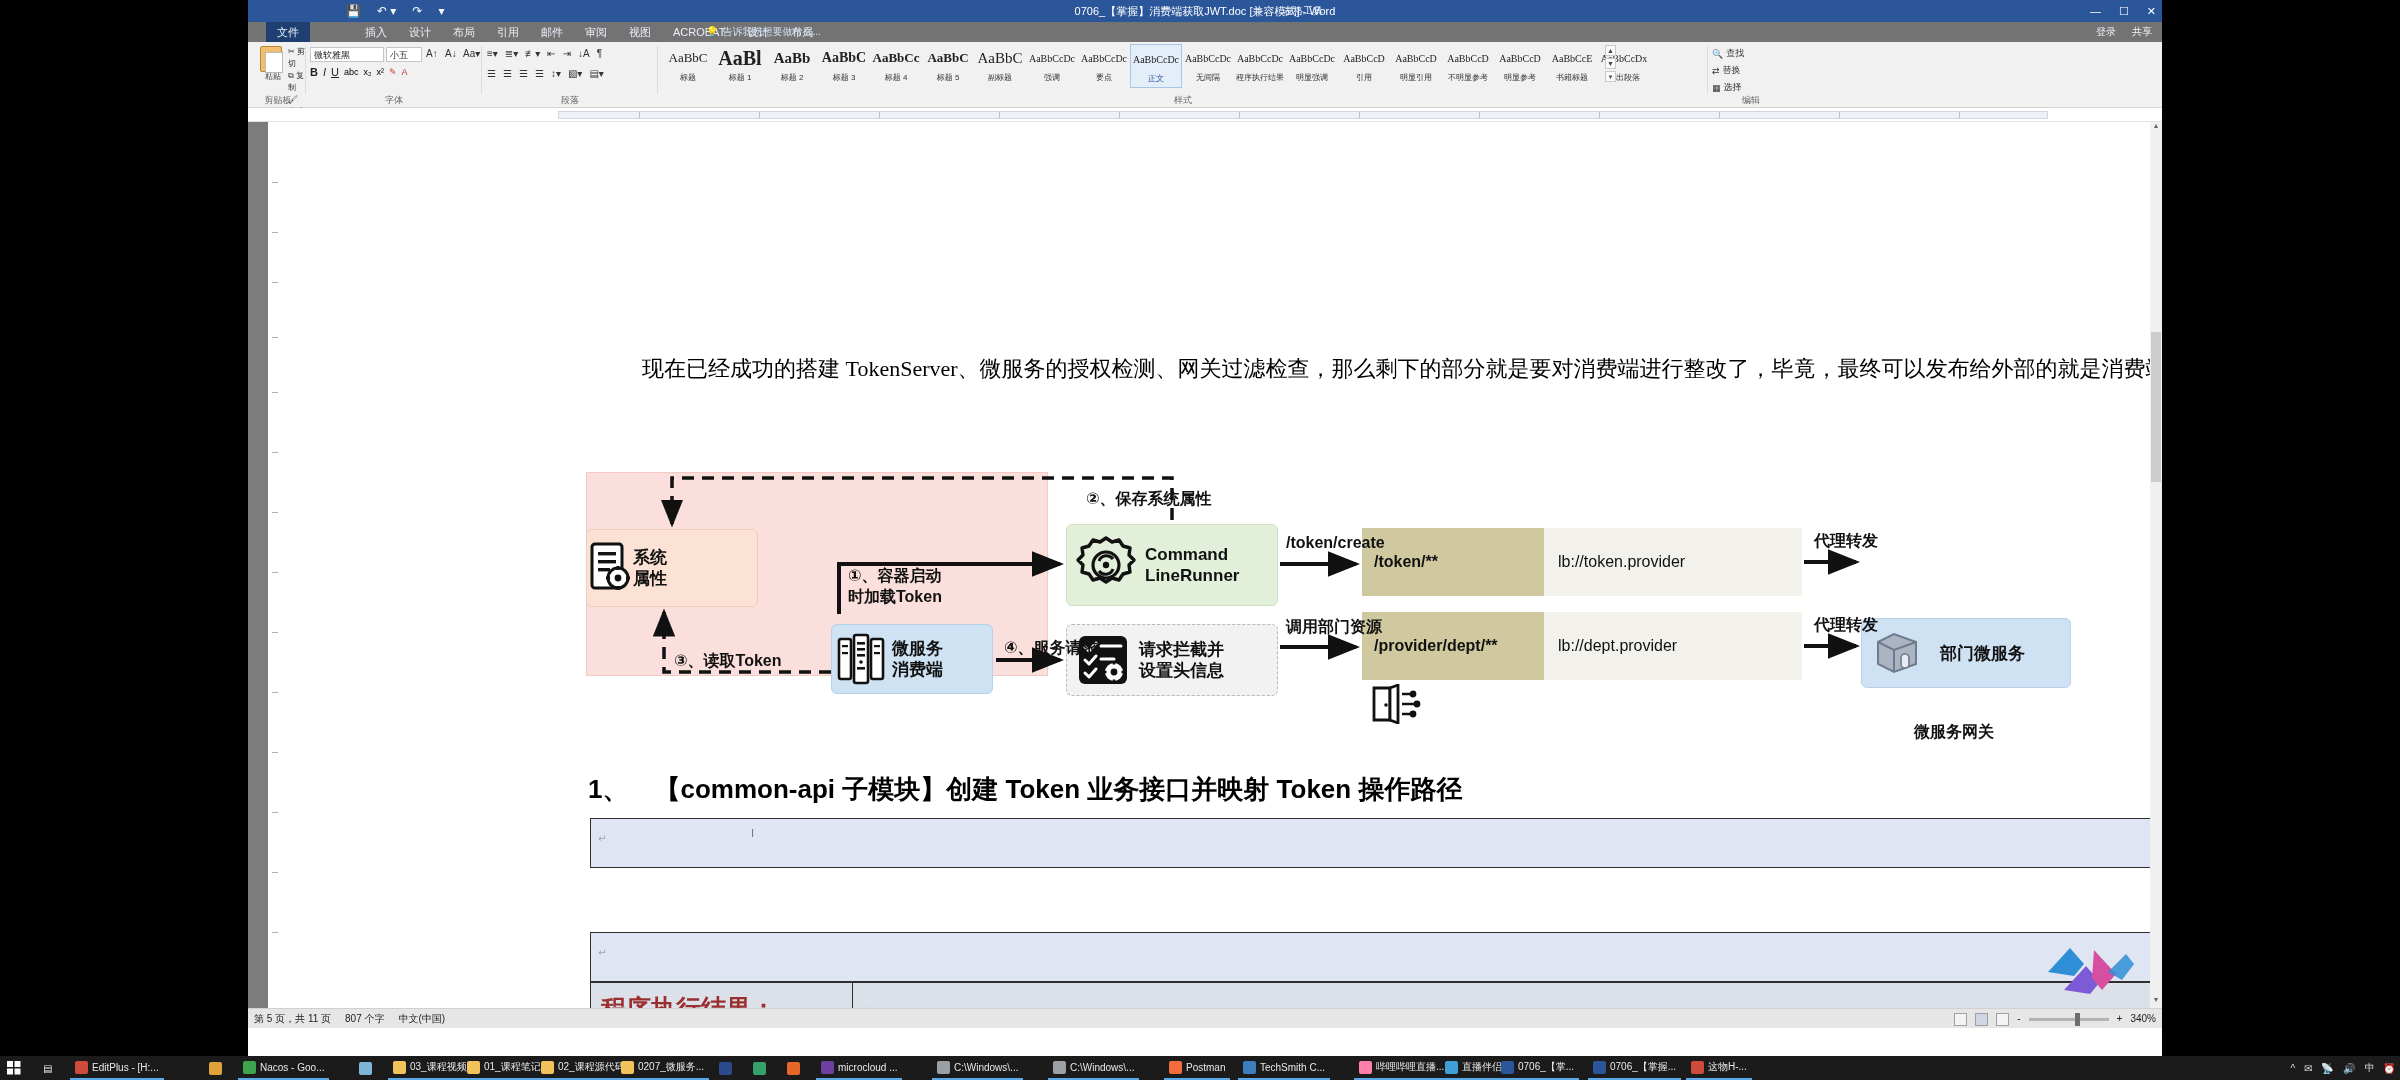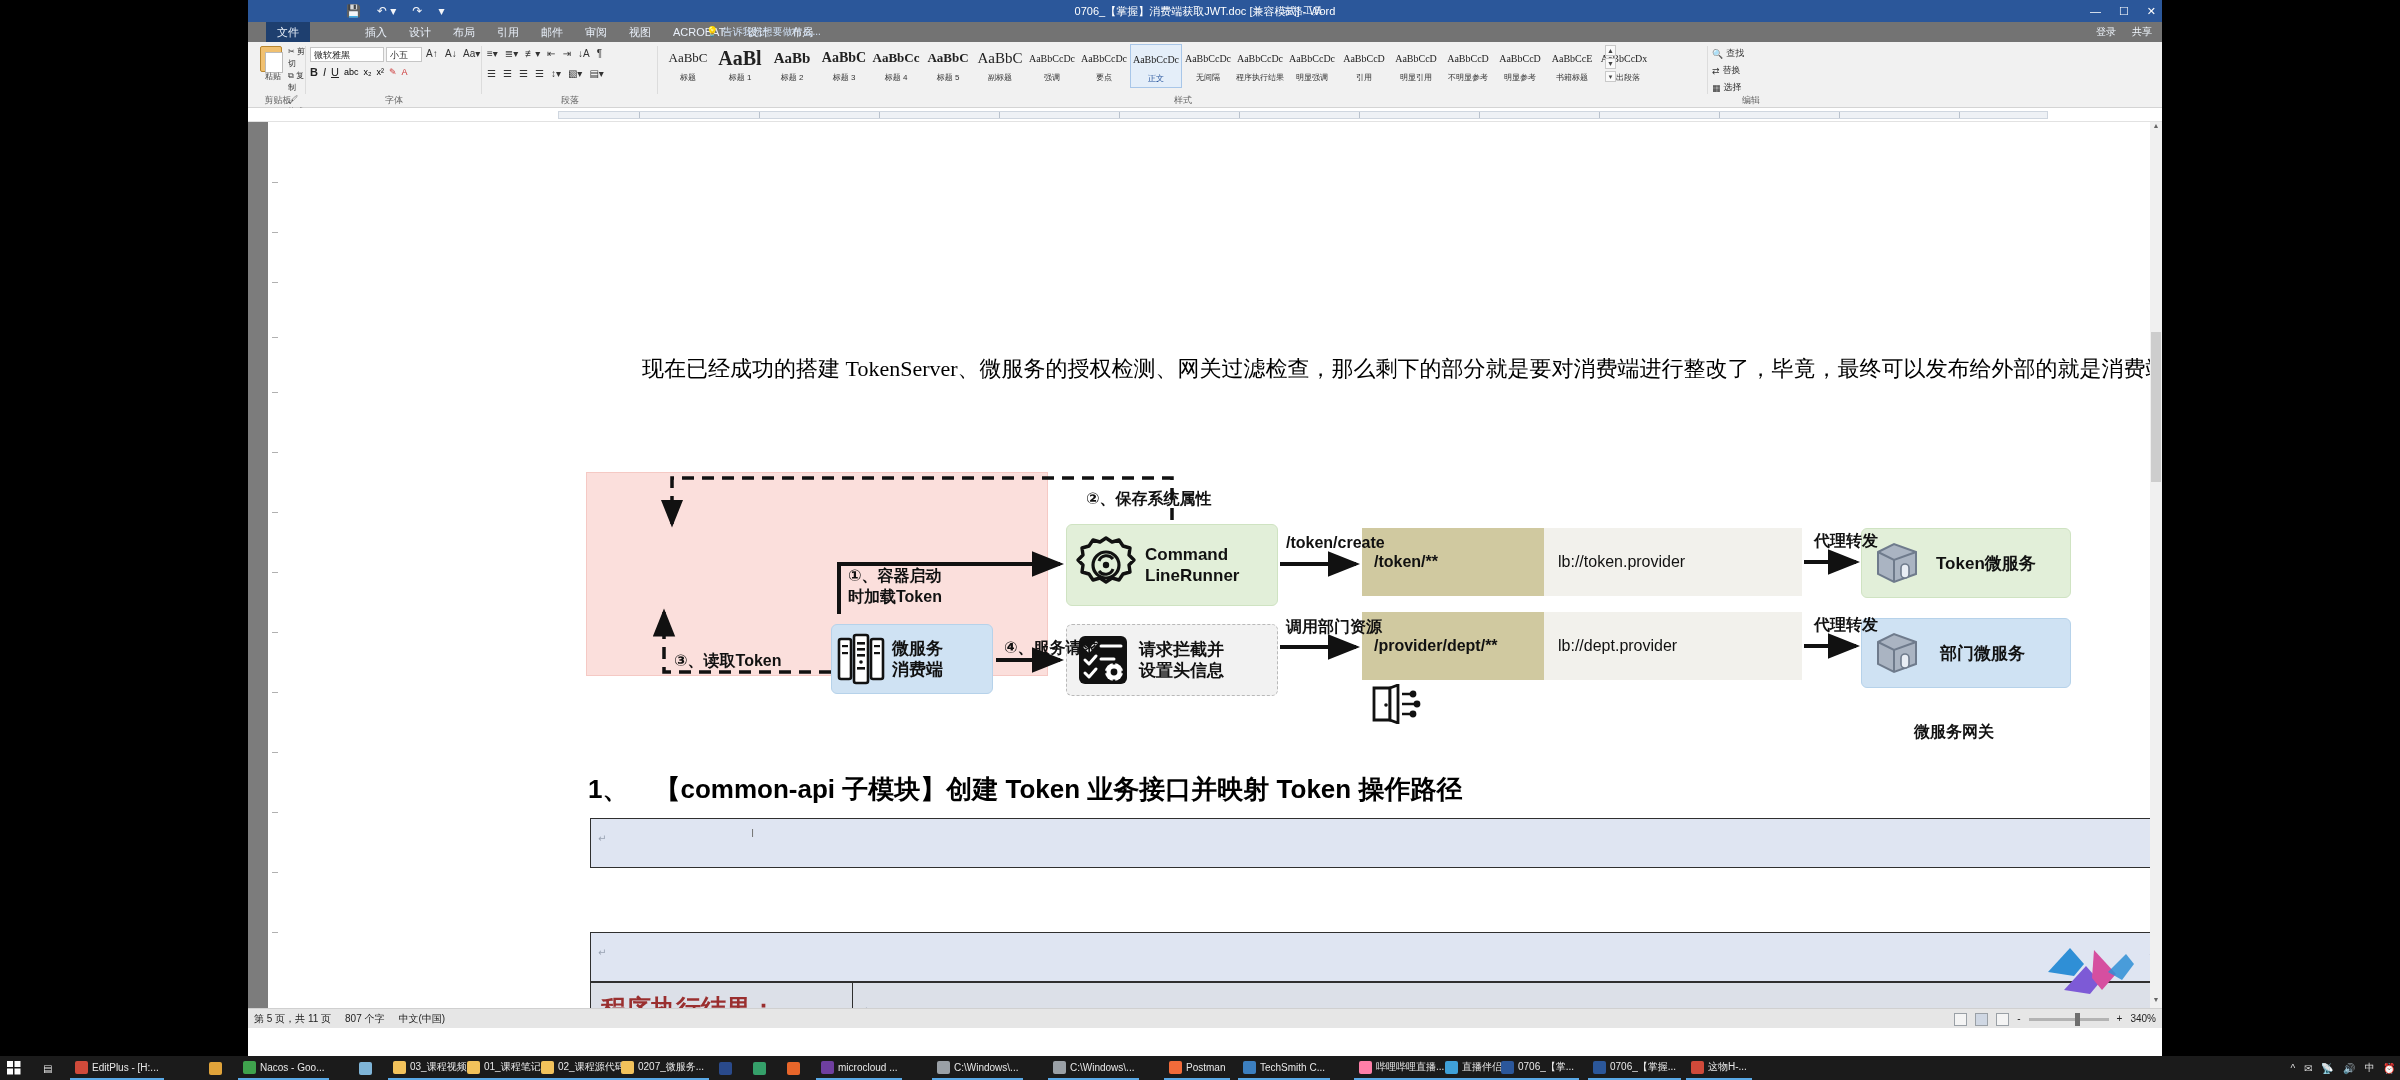--- a/index.html
+++ b/index.html
@@ -456,20 +456,37 @@
 
             <path d="M694,92 L770,92" fill="none" stroke="#111" stroke-width="4" marker-end="url(#ah)"></path>
 
             <path d="M694,175 L770,175" fill="none" stroke="#111" stroke-width="4" marker-end="url(#ah)"></path>
 
             <path d="M1218,90 L1270,90" fill="none" stroke="#111" stroke-width="4" marker-end="url(#ah)"></path>
 
             <path d="M1218,174 L1270,174" fill="none" stroke="#111" stroke-width="4" marker-end="url(#ah)"></path>
           </svg>
 
+          <div class="dbox" id="b-sysattr">
+            <svg class="icon-svg" width="46" height="56" viewBox="0 0 46 56">
+              <rect x="5" y="4" width="30" height="44" rx="3" fill="#fff" stroke="#111" stroke-width="3"></rect>
+              <rect x="11" y="12" width="18" height="3.4" fill="#111"></rect>
+              <rect x="11" y="20" width="18" height="3.4" fill="#111"></rect>
+              <rect x="11" y="28" width="12" height="3.4" fill="#111"></rect>
+              <circle cx="31" cy="38" r="10" fill="#fff" stroke="#111" stroke-width="3"></circle>
+              <circle cx="31" cy="38" r="3.4" fill="#111"></circle>
+              <g stroke="#111" stroke-width="3">
+                <path d="M31,26 v4 M31,46 v4 M19,38 h4 M39,38 h4"></path>
+              </g>
+            </svg>
+            <div class="dlabel" id="lbl-sysattr">
+                <div>系统</div>
+                <div>属性</div>
+              </div>
+          </div>
 
           <div class="dbox" id="b-clr">
             <svg class="icon-svg" width="62" height="62" viewBox="0 0 62 62" style="margin-left:8px">
               <path d="M31,4 l6,4 7,-2 4,6 7,2 -1,7 5,5 -5,5 1,7 -7,2 -4,6 -7,-2 -6,4 -6,-4 -7,2 -4,-6 -7,-2 1,-7 -5,-5 5,-5 -1,-7 7,-2 4,-6 7,2 z" fill="none" stroke="#111" stroke-width="3.4" stroke-linejoin="round"></path>
               <circle cx="31" cy="31" r="13" fill="none" stroke="#111" stroke-width="3.2"></circle>
               <path d="M24,27 a8,8 0 0 1 14,-2 M38,35 a8,8 0 0 1 -14,2" fill="none" stroke="#111" stroke-width="3"></path>
               <circle cx="31" cy="31" r="3.2" fill="#111"></circle>
             </svg>
             <div class="dlabel" style="margin-left:8px" id="lbl-clr">
                 <div>Command</div>
@@ -545,29 +562,20 @@
             <circle cx="18" cy="21" r="1.8" fill="#111"></circle>
             <g stroke="#111" stroke-width="2.4" fill="none">
               <path d="M34,10 h8 M34,20 h12 M34,30 h8"></path>
               <circle cx="45" cy="10" r="2.2" fill="#111"></circle>
                 <circle cx="49" cy="20" r="2.2" fill="#111"></circle>
               <circle cx="45" cy="30" r="2.2" fill="#111"></circle>
             </g>
           </svg>
           <div id="gw-title">微服务网关</div>
 
-          <div class="dbox" id="b-tokensvc">
-            <svg class="icon-svg" width="54" height="50" viewBox="0 0 54 50" style="margin-left:8px">
-              <path d="M8,14 l16,-8 22,8 v22 l-22,8 -16,-8 z" fill="#aab4c2" stroke="#6f7b8c" stroke-width="2"></path>
-              <path d="M8,14 l16,8 22,-8" fill="none" stroke="#6f7b8c" stroke-width="2"></path>
-              <path d="M24,22 v22" fill="none" stroke="#6f7b8c" stroke-width="2"></path>
-              <rect x="31" y="26" width="8" height="14" rx="4" fill="#e8edf4" stroke="#6f7b8c" stroke-width="1.6"></rect>
-            </svg>
-            <div class="dlabel" style="margin-left:12px">Token微服务</div>
-          </div>
 
           <div class="dbox" id="b-deptsvc">
             <svg class="icon-svg" width="54" height="50" viewBox="0 0 54 50" style="margin-left:8px">
               <path d="M8,14 l16,-8 22,8 v22 l-22,8 -16,-8 z" fill="#aab4c2" stroke="#6f7b8c" stroke-width="2"></path>
               <path d="M8,14 l16,8 22,-8" fill="none" stroke="#6f7b8c" stroke-width="2"></path>
               <path d="M24,22 v22" fill="none" stroke="#6f7b8c" stroke-width="2"></path>
               <rect x="31" y="26" width="8" height="14" rx="4" fill="#e8edf4" stroke="#6f7b8c" stroke-width="1.6"></rect>
             </svg>
             <div class="dlabel" style="margin-left:16px">部门微服务</div>
           </div>

